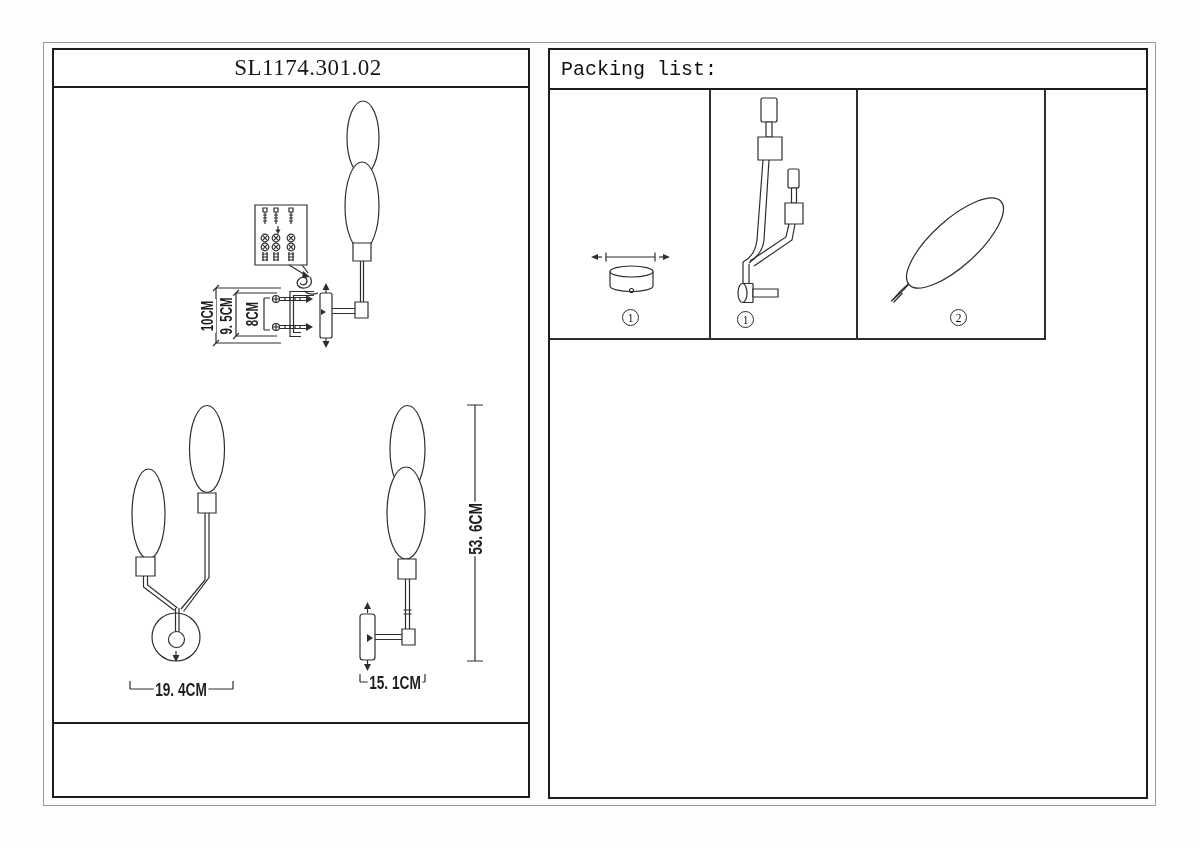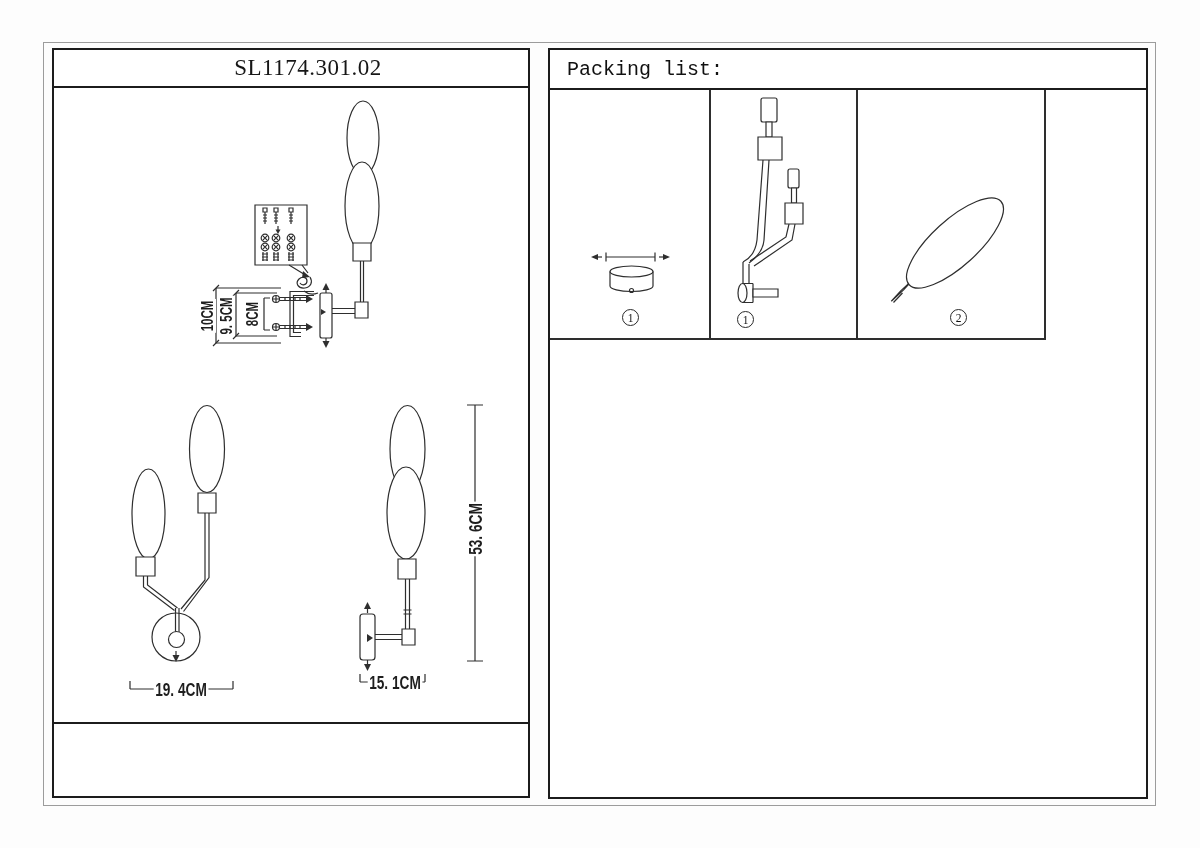--- a/index.html
+++ b/index.html
@@ -22,21 +22,21 @@
     border-bottom:2px solid #1c1c1c; box-sizing:border-box;
     display:flex; align-items:center; justify-content:center; padding-left:34px;
     font-family:"Liberation Serif", serif; font-size:23px; color:#161616; letter-spacing:0.5px;text-align:right;
   }
   .footer-line {
     position:absolute; left:0; top:672px; width:100%; height:2px; background:#1c1c1c;
   }
   .packing-header-row {
     position:absolute; left:0; top:0; width:100%; height:40px;
     border-bottom:2px solid #1c1c1c; box-sizing:border-box;
-    display:flex; align-items:center; padding-left:17px;
+    display:flex; align-items:center; padding-left:11px;
     font-family:"Liberation Mono", monospace; font-size:20px; color:#111;
   }
   .vline { position:absolute; width:2px; background:#2e2e2e; }
   .hline { position:absolute; height:2px; background:#2e2e2e; }
 
   .drawing-svg { position:absolute; left:0; top:0; }
 
   .dim {
     position:absolute; font-weight:bold; font-size:19px; line-height:1;
     color:#1e1e1e; background:#fff; padding:0 2px; white-space:nowrap;

